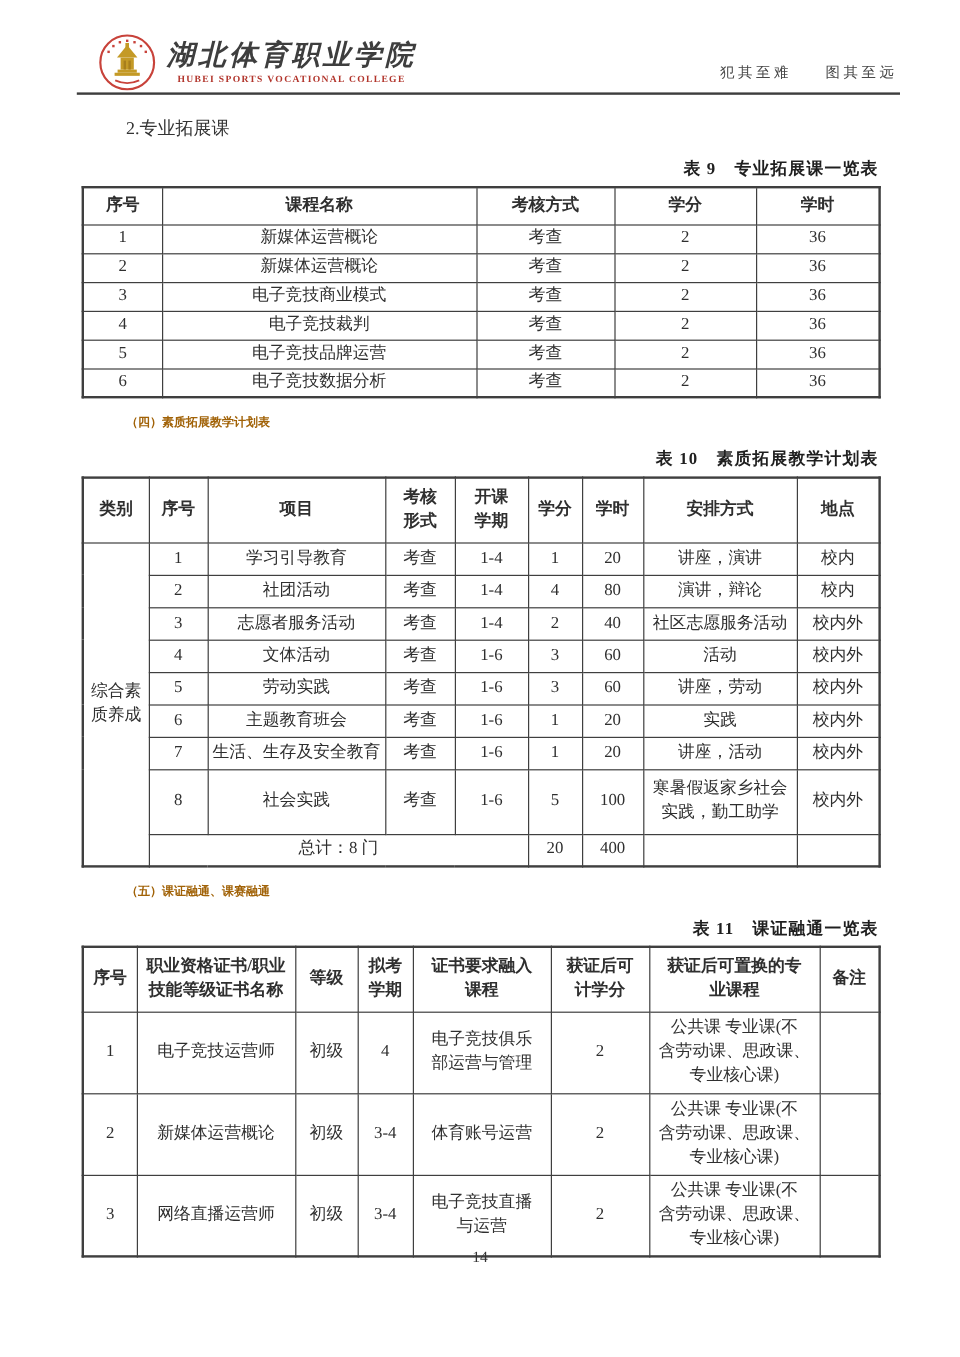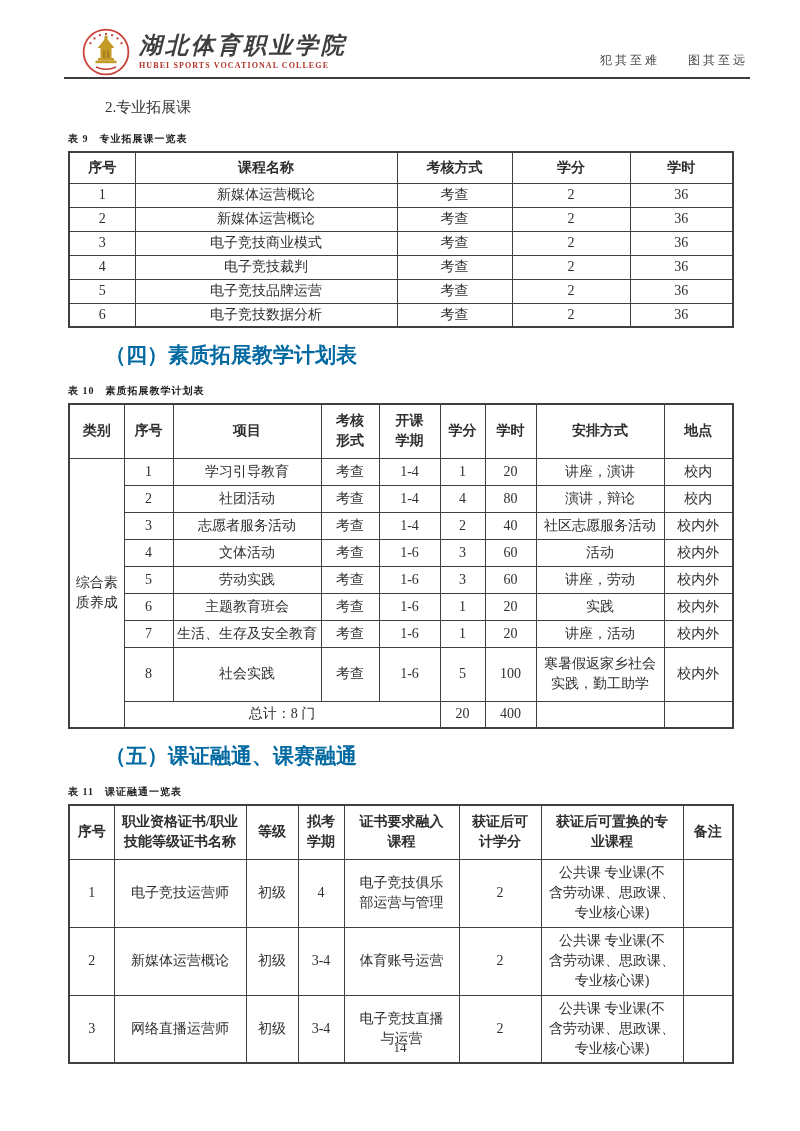--- a/index.html
+++ b/index.html
@@ -11,39 +11,39 @@
     font-family: "Liberation Serif", "DejaVu Serif", serif;
     color: #2f2f2f;
     overflow: hidden;
     margin: 0 auto;
   }
   
   .hdr { position:absolute; top:0; left:0; width:100%; height:84px; }
   .hdr-rule { position:absolute; top:77px; left:64px; width:686px; height:2px; background:#3d3d3d; }
   .logo-block { position:absolute; top:28px; left:82px; display:flex; align-items:center; }
   .seal { width:48px; height:48px; flex:0 0 auto; }
-  .name-wrap { margin-left:9px; display:flex; flex-direction:column; }
+  .name-wrap { margin-left:9px; display:flex; flex-direction:column;align-items:center; }
   .name-cn {
     font-size:23px; font-weight:bold; font-style:italic;
     color:#3e3e3e; letter-spacing:3px; line-height:1.05; white-space:nowrap;
   }
   .name-en {
     font-size:8px; font-weight:bold; color:#b2352c;
     letter-spacing:1.1px; margin-top:2px; white-space:nowrap;
   }
   .motto {
     position:absolute; top:52px; right:52px;
     font-size:12px; color:#474747; letter-spacing:3px; white-space:nowrap;
   }
   .motto .gap { display:inline-block; width:28px; }
   
   .content { position:absolute; top:88px; left:68px; width:664px; }
   .subheading { margin:10px 0 0 37px; font-size:15px; color:#333; }
-  .sec-heading { margin:13px 0 0 37px; font-size:21px; font-weight:bold; color:#0369a1; }
-  .caption { text-align:left; font-weight:bold; font-size:10px; color:#1f1f1f; margin:15px 0 5px 0; letter-spacing:1px; }
+  .sec-heading { margin:13px 0 0 37px; font-size:10px; font-weight:bold; color:#a16207; }
+  .caption { text-align:right; font-weight:bold; font-size:14px; color:#1f1f1f; margin:15px 0 5px 0; letter-spacing:1px; }
   table {
     border-collapse:collapse; table-layout:fixed; width:664px;
     border:2px solid #3f3f3f;
   }
   th,td {
     border:1px solid #3f3f3f;
     text-align:center; vertical-align:middle;
     font-size:14px; padding:1px 2px;
     white-space:pre-line; line-height:1.42;
     overflow:hidden; color:#2f2f2f;

